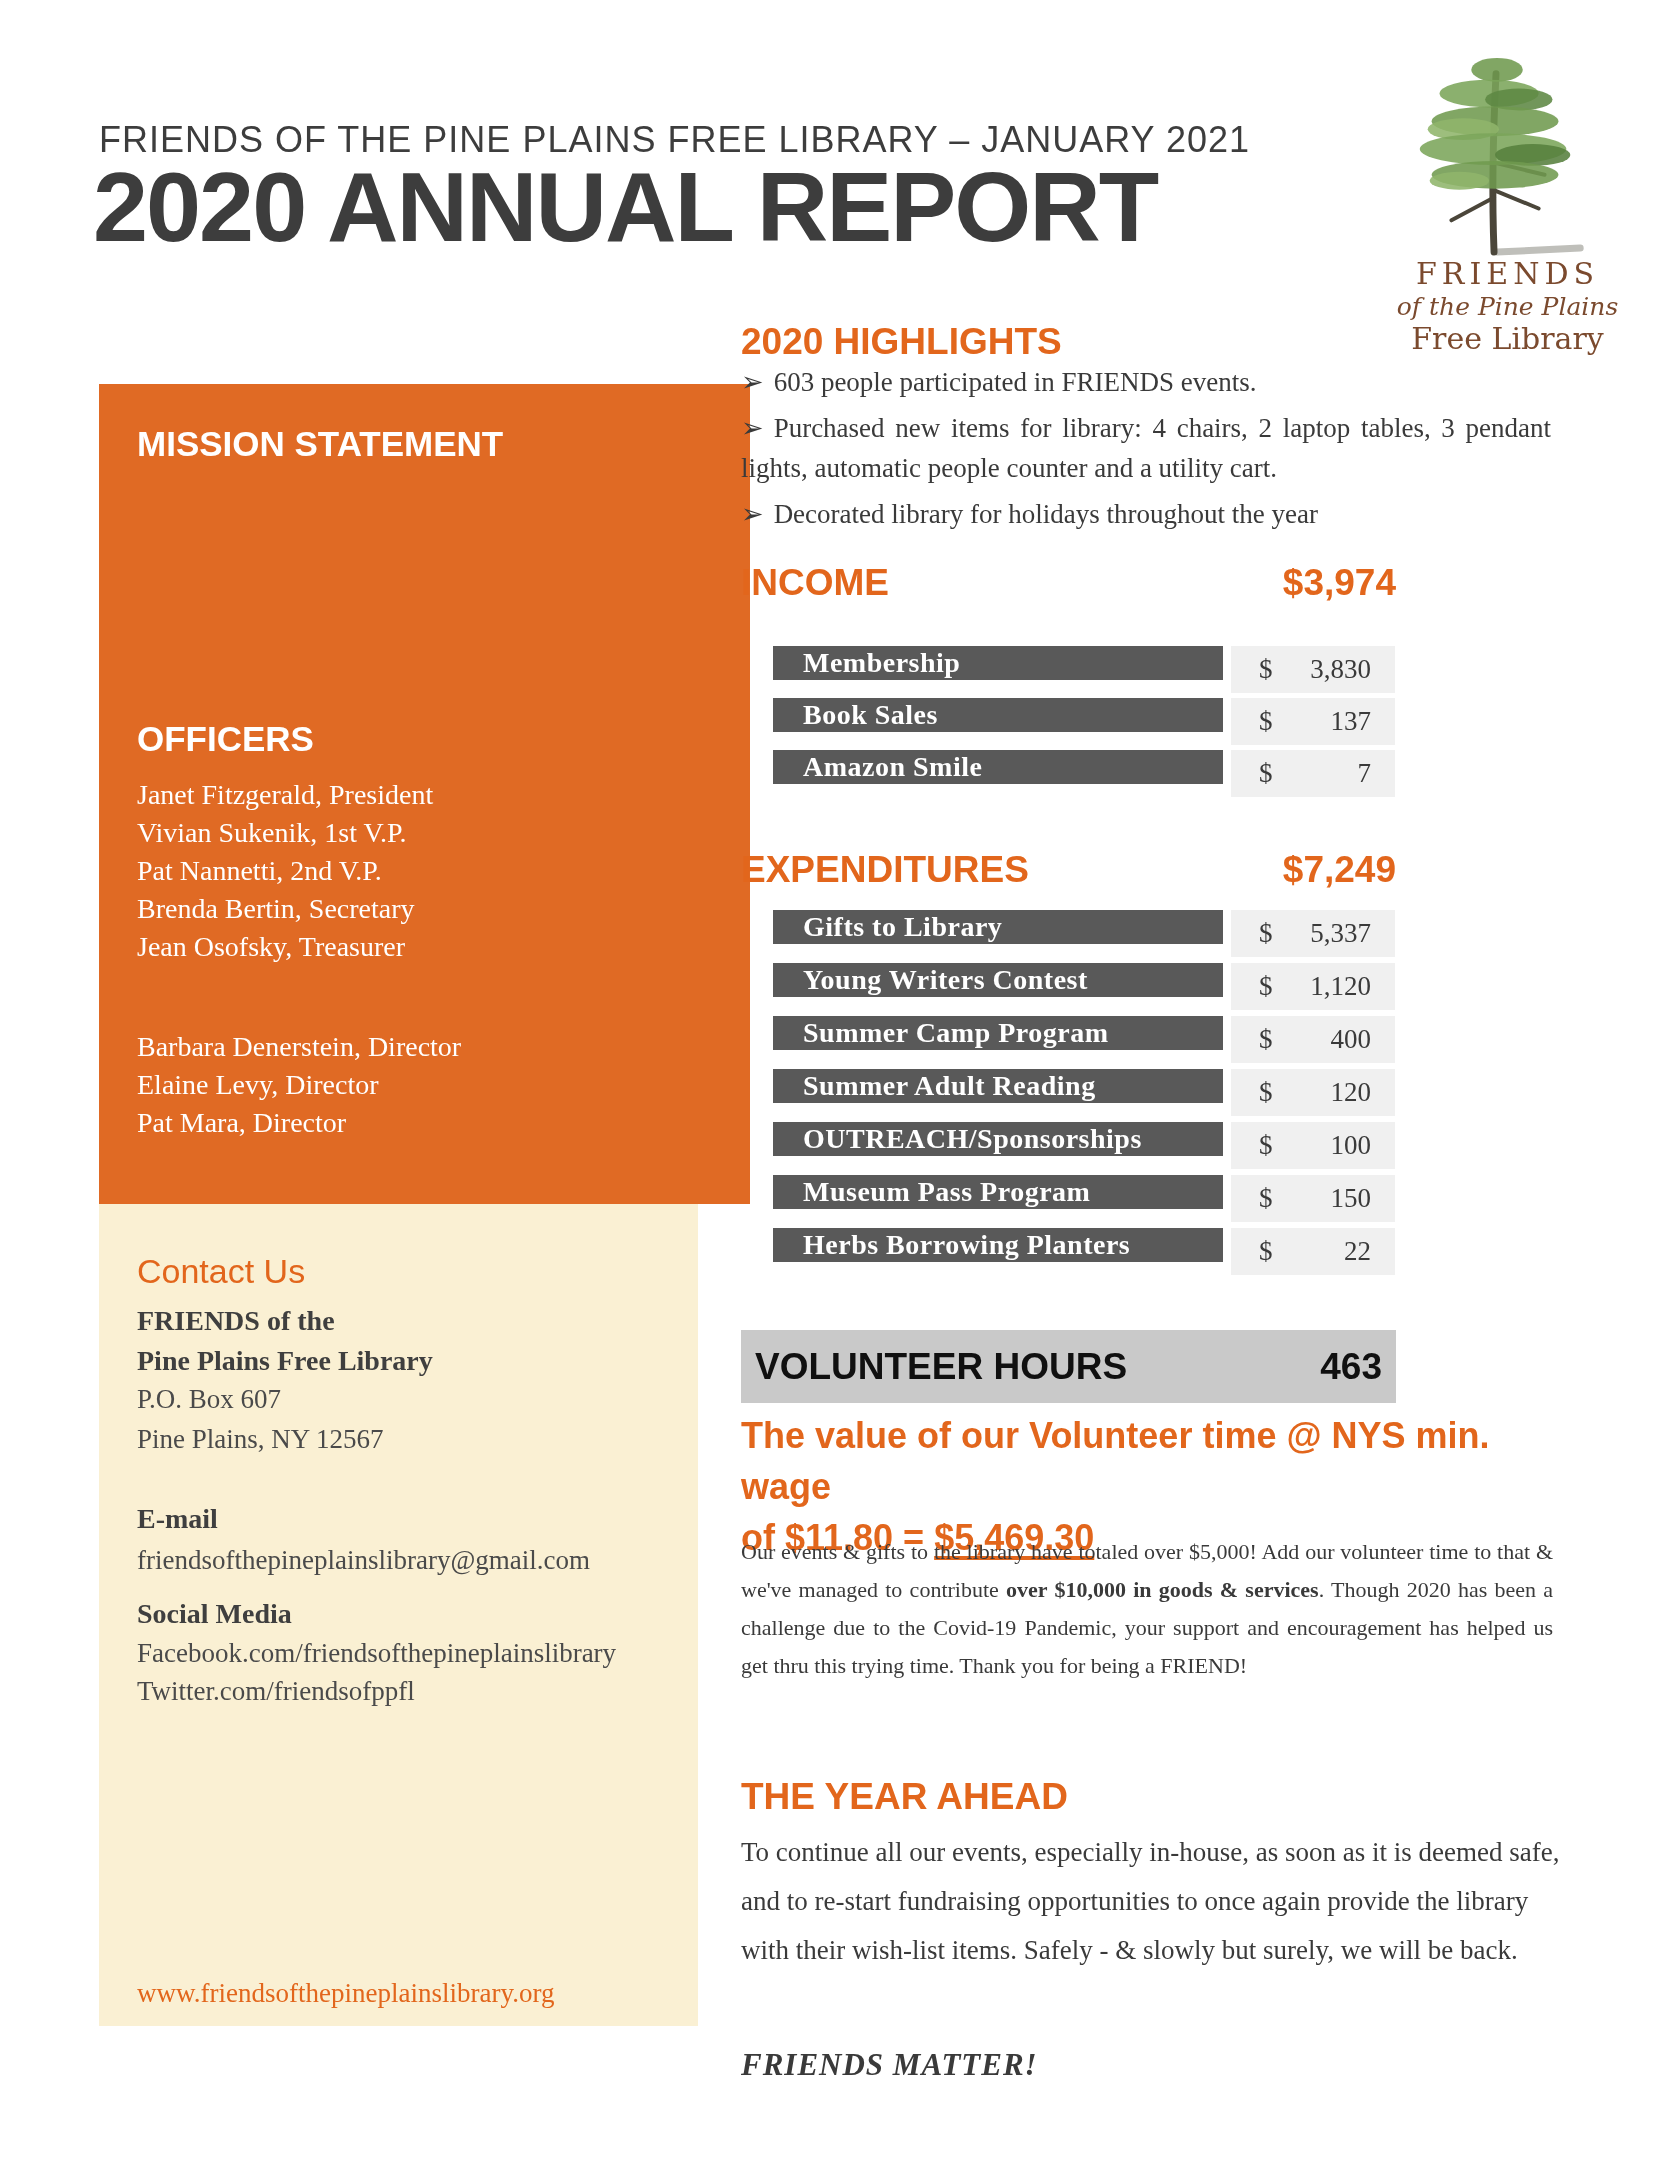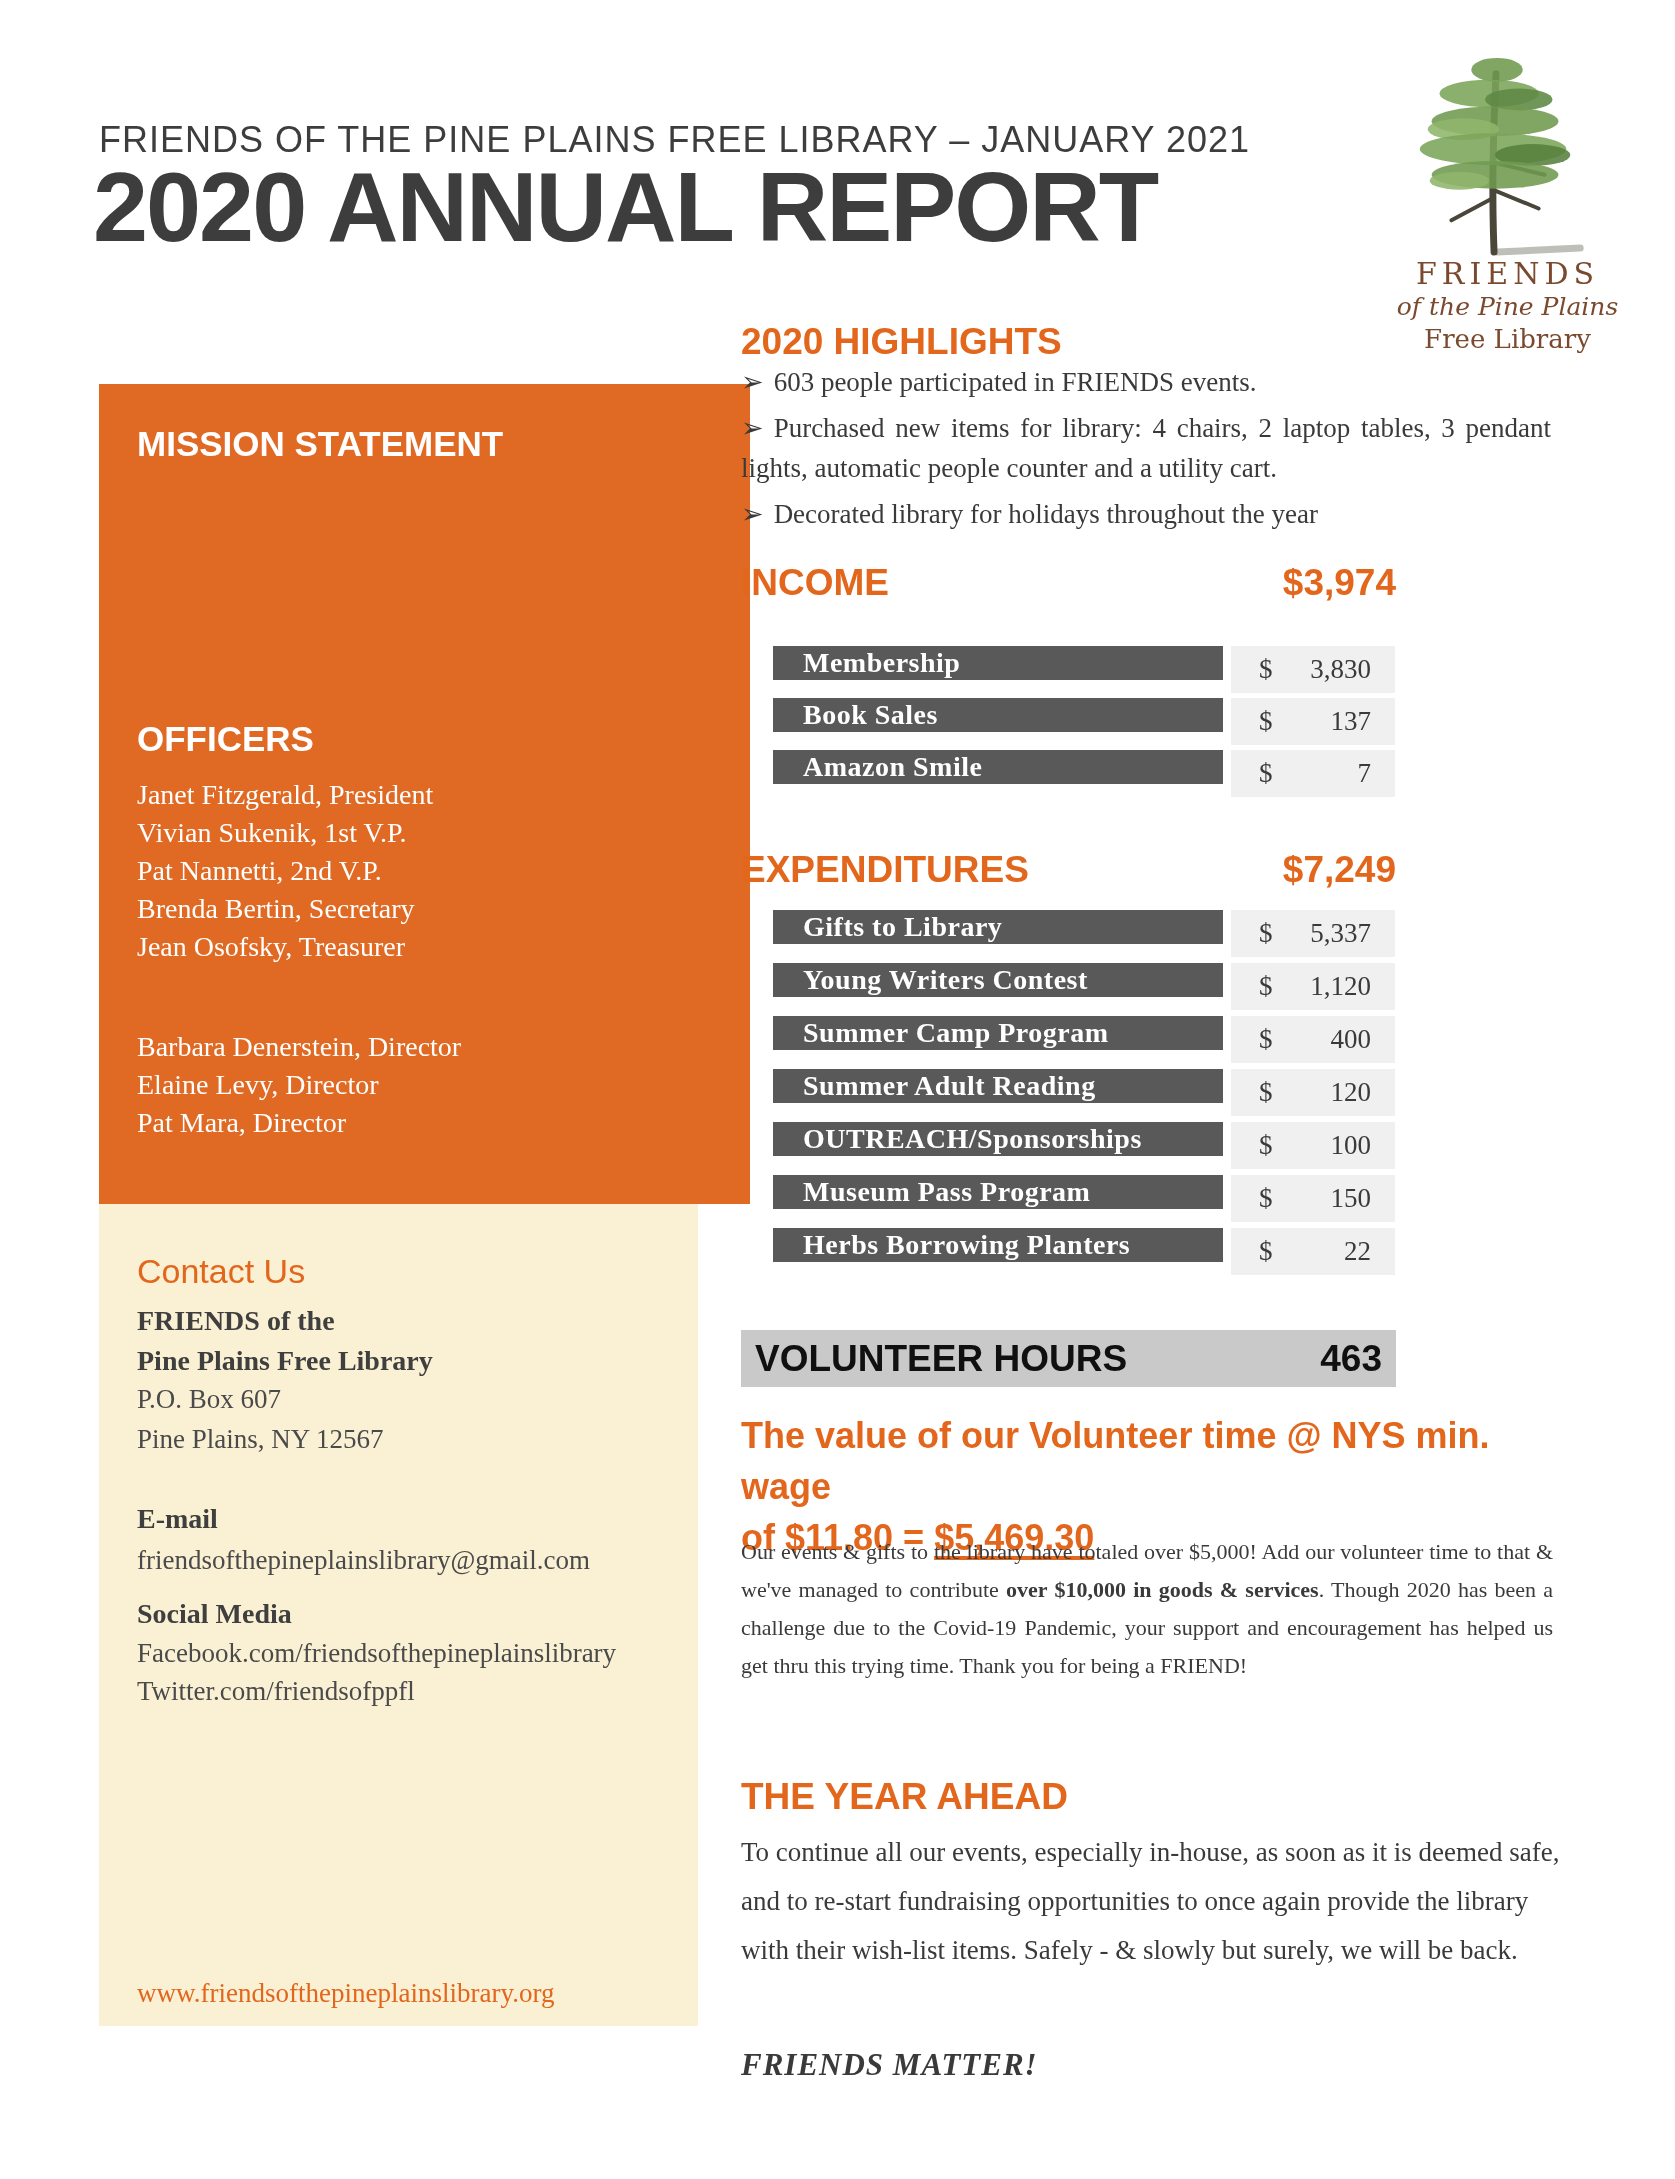--- a/index.html
+++ b/index.html
@@ -17,21 +17,21 @@
           color:var(--title-text);white-space:nowrap;}
   .title{position:absolute;left:93px;top:150px;font-size:99px;font-weight:bold;
          letter-spacing:-2px;color:var(--title-text);white-space:nowrap;}
 
   
   .logo-tree{position:absolute;left:1394px;top:44px;}
   .logo-text{position:absolute;left:1364px;top:257px;width:287px;text-align:center;
              color:var(--logo-brown);font-family:"DejaVu Serif",serif;}
   .logo-l1{font-size:30px;letter-spacing:5px;line-height:34px;}
   .logo-l2{font-size:25px;font-style:italic;line-height:32px;}
-  .logo-l3{font-size:26px;line-height:32px;}
+  .logo-l3{font-size:30px;line-height:32px;}
 
   
   .panel-orange{position:absolute;left:99px;top:384px;width:651px;height:820px;
                 background:var(--panel-orange);text-decoration:underline;}
   .panel-cream{position:absolute;left:99px;top:1204px;width:599px;height:822px;
                background:var(--cream);}
   .panel-orange .h{position:absolute;left:38px;color:#fff;font-size:35px;font-weight:bold;}
   .mission-h{top:40px;}
   .mission-b{position:absolute;left:38px;top:127px;width:473px;color:#fff;
              font-family:"Liberation Serif",serif;font-size:28px;line-height:48px;}
@@ -64,21 +64,21 @@
   .fin-row.exp{margin-bottom:6px;}
   .fin-label{width:450px;height:34px;background:var(--table-header);color:#fff;
              font-family:"Liberation Serif",serif;font-weight:bold;font-size:28px;
              letter-spacing:0.5px;display:flex;align-items:center;padding-left:30px;
              box-sizing:border-box;margin-right:8px;}
   .fin-value{width:164px;height:47px;background:var(--table-value-bg);color:var(--body-text);
              font-family:"Liberation Serif",serif;font-size:27px;display:flex;
              align-items:center;justify-content:space-between;
              padding:0 24px 0 28px;box-sizing:border-box;}
 
-  .vol-bar{position:absolute;left:741px;top:1330px;width:655px;height:57px;
+  .vol-bar{position:absolute;left:741px;top:1330px;width:655px;height:73px;
            background:var(--volunteer-bar);display:flex;align-items:center;
            justify-content:space-between;padding:0 14px;box-sizing:border-box;
            color:#101010;font-size:37px;font-weight:bold;}
 
   .value-note{position:absolute;left:741px;top:1410px;width:832px;color:var(--accent);
               font-size:36px;font-weight:bold;line-height:51px;}
   .value-note .u{text-decoration:underline;text-decoration-thickness:4px;text-underline-offset:6px;}
 
   .summary{position:absolute;left:741px;top:1533px;width:812px;color:var(--body-text);
            font-family:"Liberation Serif",serif;font-size:22px;line-height:38px;

